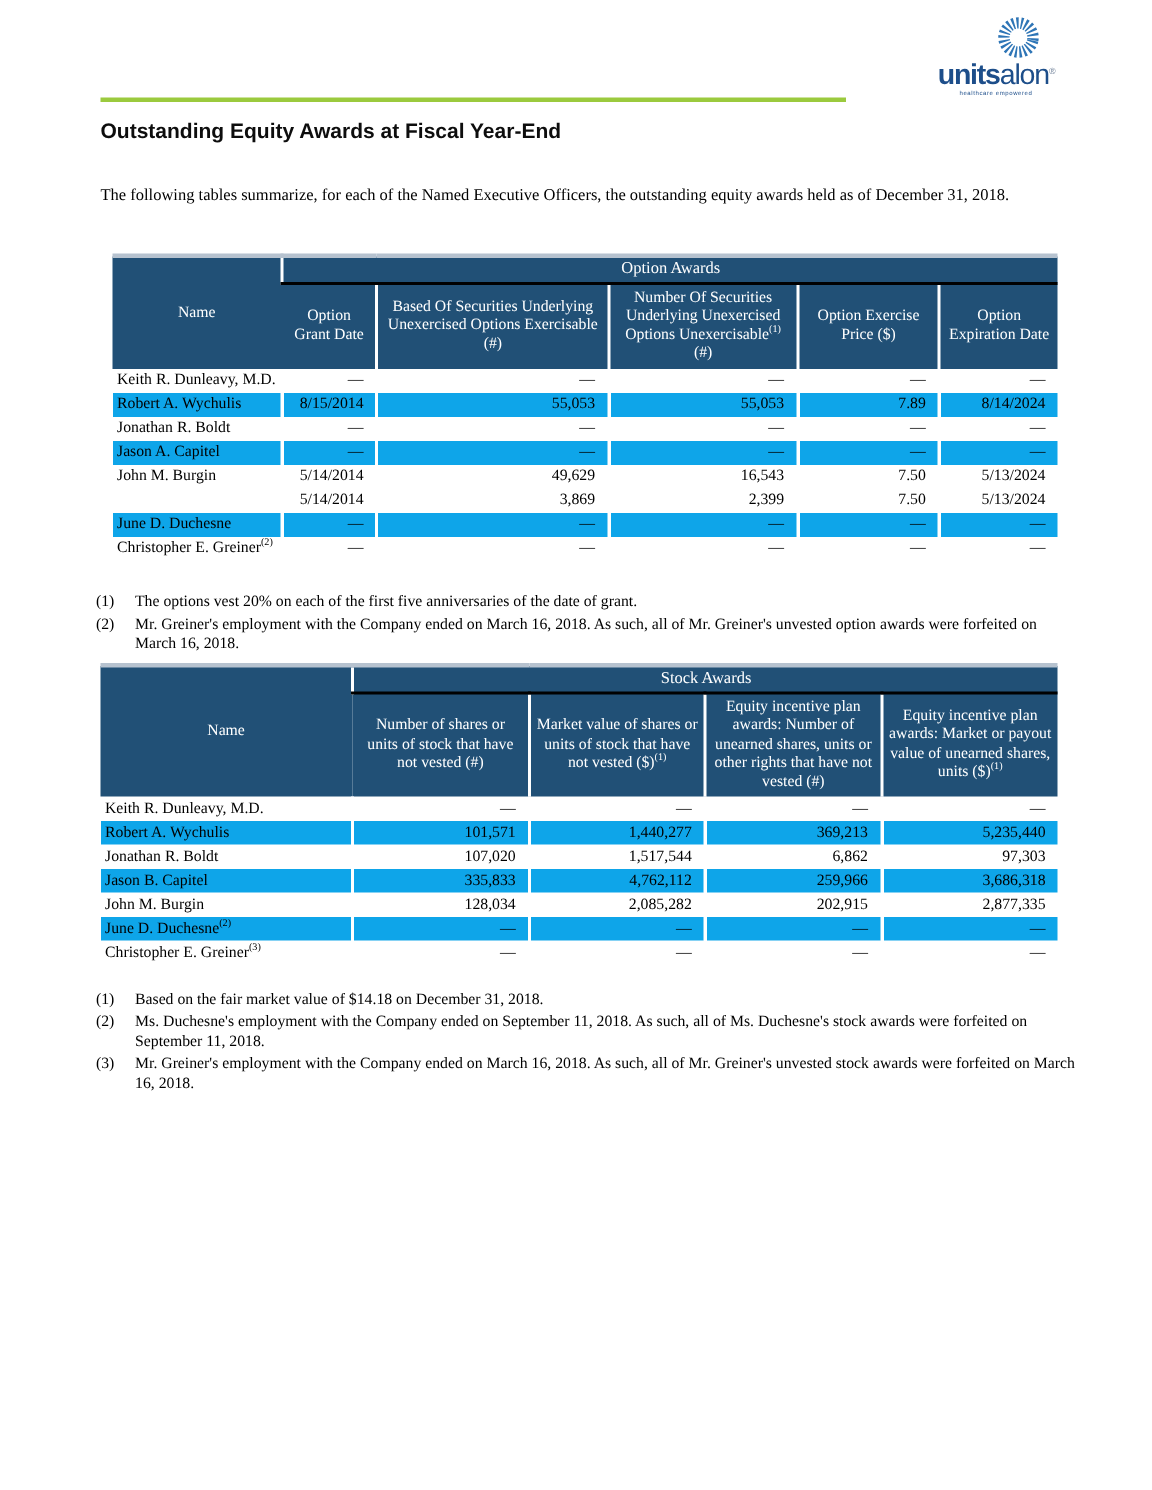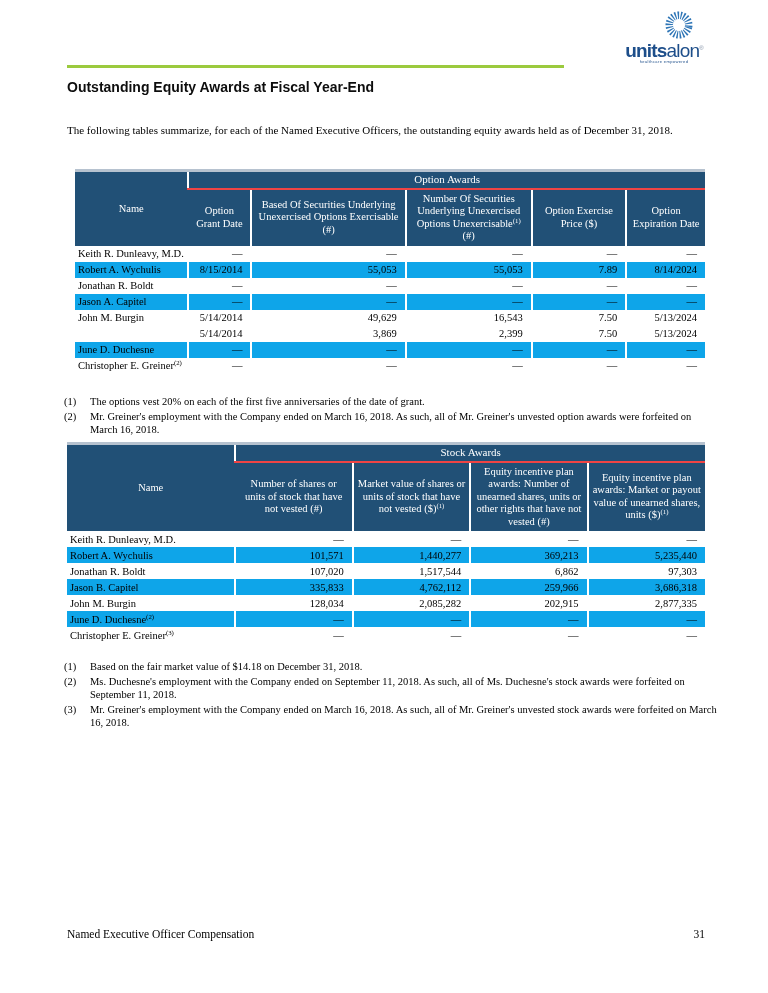--- a/index.html
+++ b/index.html
@@ -33,21 +33,21 @@
                  border-top:3px solid #b6c2cf; }
   .tbl-wrap-option { position:absolute; left:75px; top:169px; width:630px; }
   .tbl-wrap-stock  { position:absolute; left:67px; top:442px; width:638px; }
 
   table.awards thead th {
     background:#215076; color:#ffffff; font-weight:normal;
     font-size:10.5px; line-height:12.5px; text-align:center;
     padding:3px 4px; vertical-align:middle;
   }
   table.awards thead th.th-group { font-size:11px; padding:1px 4px 2px;
-    border-bottom:2px solid #ef4444; }
+    border-bottom:2px solid #000000; }
   table.awards thead th + th,
   table.awards tbody td + td { border-left:2px solid #ffffff; }
 
   table.awards tbody td {
     font-size:10.5px; height:16px; line-height:15px; padding:0;
     vertical-align:middle; overflow:hidden; white-space:nowrap;
   }
   table.awards tbody td.name { text-align:left; padding-left:3px;font-family:Liberation Serif, serif; }
   table.awards tbody td.num  { text-align:right; padding-right:8px; }
   table.awards tbody tr.shaded td { background:#0ea5e9; }
@@ -271,18 +271,14 @@
       <div class="fn-item">
         <span class="fn-marker">(2)</span>
         <span class="fn-text">Ms. Duchesne's employment with the Company ended on September 11, 2018.  As such, all of Ms. Duchesne's stock awards were forfeited on September 11, 2018.</span>
       </div>
       <div class="fn-item">
         <span class="fn-marker">(3)</span>
         <span class="fn-text">Mr. Greiner's employment with the Company ended on March 16, 2018.  As such, all of Mr. Greiner's unvested stock awards were forfeited on March 16, 2018.</span>
       </div>
     </div>
 
-  <div class="footer">
-    <span>Named Executive Officer Compensation</span>
-    <span>31</span>
-  </div>
 
 </div>
 
 </body></html>

